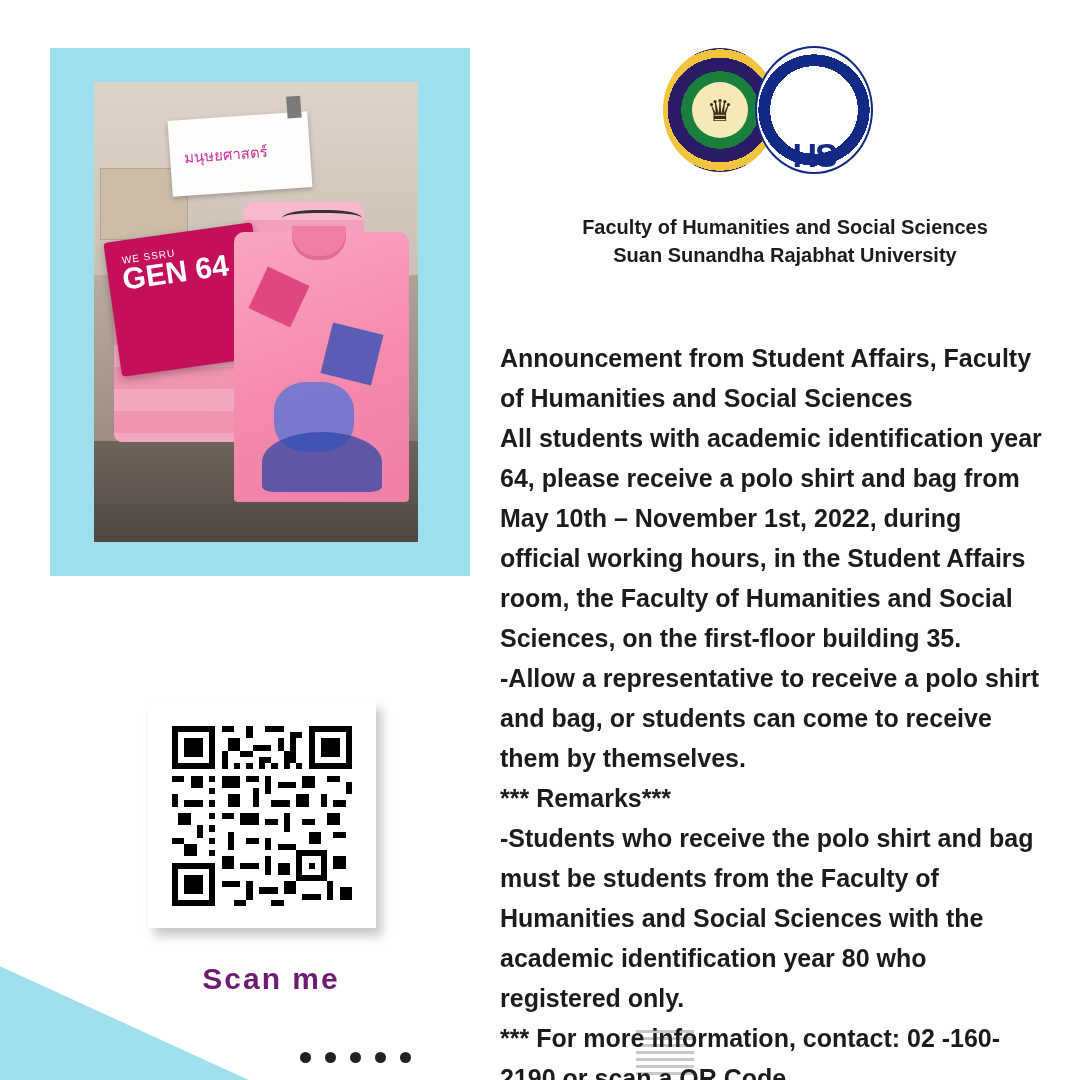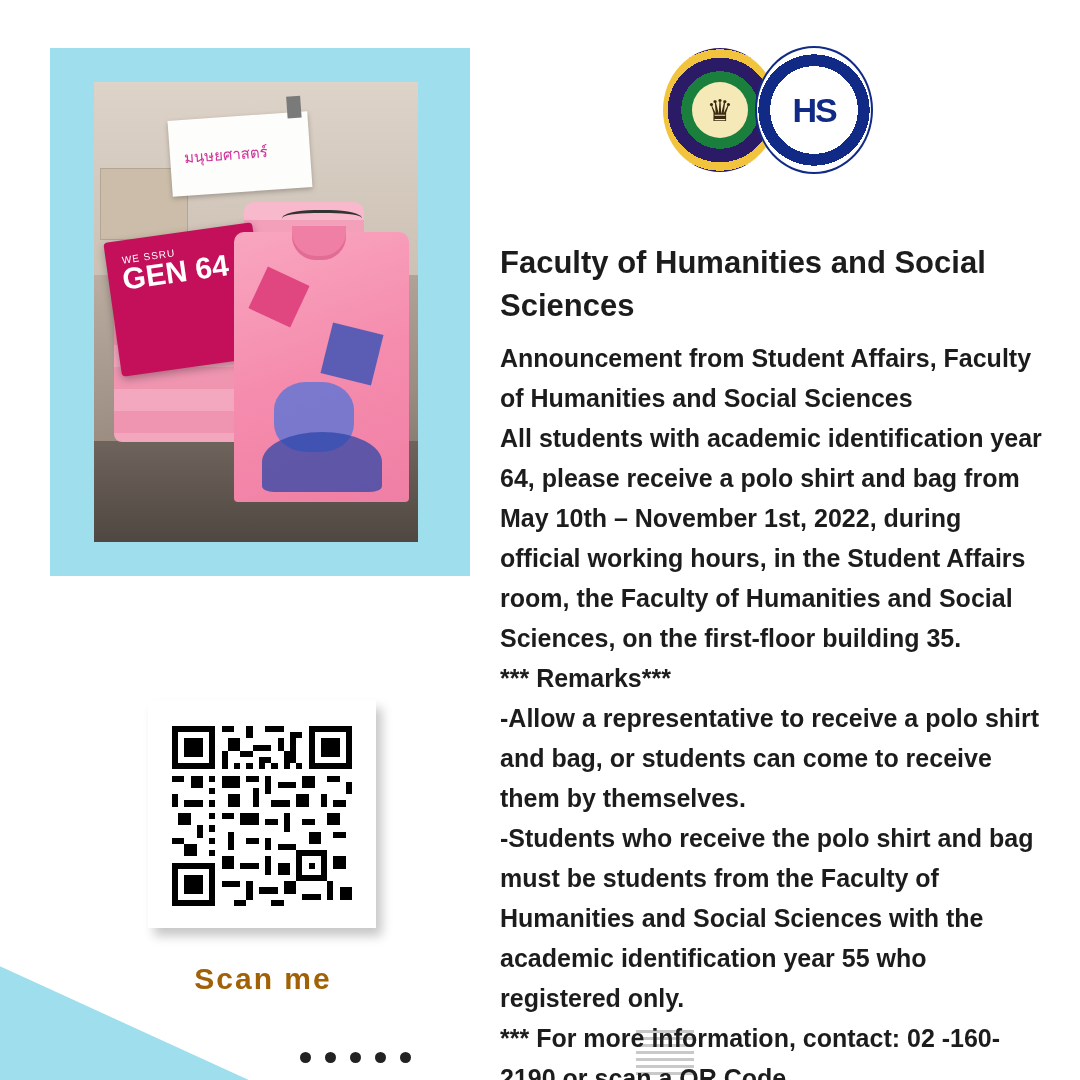--- a/index.html
+++ b/index.html
@@ -135,27 +135,27 @@
     background: #ffffff;
     box-shadow: 6px 8px 10px rgba(0,0,0,.22);
   }
   .qr-img {
     position:absolute;
     left: 18px; top: 26px;
     width: 192px; height: 180px;
   }
   .scan-me {
     position: absolute;
-    left: 1px; right: 0;
+    left: 9px; right: 0;
     top: 962px;
     text-align: center;
     width: 524px;
     font-size: 30px;
     font-weight: bold;
-    color: #a16207;
+    color: #701a75;
     letter-spacing: 2px;
   }
   .dots {
     position:absolute;
     left: 300px;
     top: 1052px;
     display:flex;
     gap: 14px;
   }
   .dot { width:11px;height:11px;border-radius:50%;background:#222; }
@@ -187,37 +187,37 @@
   }
   .seal-left .inner {
     width: 56px; height: 56px; border-radius:50%;
     background:#f6e9b8;
     display:flex;align-items:center;justify-content:center;
     font-size:30px; color:#3a2a10;
   }
   .seal-right {
     background: radial-gradient(circle at 50% 50%, #ffffff 0 52%, #102a86 52% 66%, #ffffff 66% 74%, #102a86 74% 100%);
     border: 2px solid #102a86;
+    align-items: flex-end;
   }
   .seal-right .inner {
     font-size: 34px; color:#102a86; font-weight:bold; letter-spacing:-2px;
     text-align:center; line-height:1;
   }
 
   .title {
     position: absolute;
     left: 500px;
     top: 214px;
     width: 570px;
-    text-align: left;
-    font-size: 31px;
+    text-align: center;
+    font-size: 20px;
     font-weight: bold;
     color: #1c1c1c;
     line-height: 1.38;
-    margin-top: 28px;
   }
 
   .body-text {
     position: absolute;
     left: 500px;
     top: 338px;
     width: 548px;
     font-size: 25px;
     font-weight: bold;
     color: #1c1c1c;
@@ -379,22 +379,23 @@
   </div>
   <div class="seal seal-right">
     <div class="inner">
       <span>HS</span>
     </div>
   </div>
 </div>
 
 <div class="title">
   <div>Faculty of Humanities and Social Sciences</div>
+  <div>Suan Sunandha Rajabhat University</div>
 </div>
 
 <div class="body-text">
   <p>Announcement from Student Affairs, Faculty of Humanities and Social Sciences</p>
   <p>All students with academic identification year 64, please receive a polo shirt and bag from May 10th – November 1st, 2022, during official working hours, in the Student Affairs room, the Faculty of Humanities and Social Sciences, on the first-floor building 35.</p>
+  <p>-Allow a representative to receive a polo shirt and bag, or students can come to receive them by themselves.</p>
   <p>*** Remarks***</p>
-  <p>-Allow a representative to receive a polo shirt and bag, or students can come to receive them by themselves.</p>
-  <p>-Students who receive the polo shirt and bag must be students from the Faculty of Humanities and Social Sciences with the academic identification year 55 who registered only.</p>
+  <p>-Students who receive the polo shirt and bag must be students from the Faculty of Humanities and Social Sciences with the academic identification year 80 who registered only.</p>
   <p>*** For more information, contact: 02 -160-2190 or scan a QR Code</p>
 </div>
 
 </body></html>

